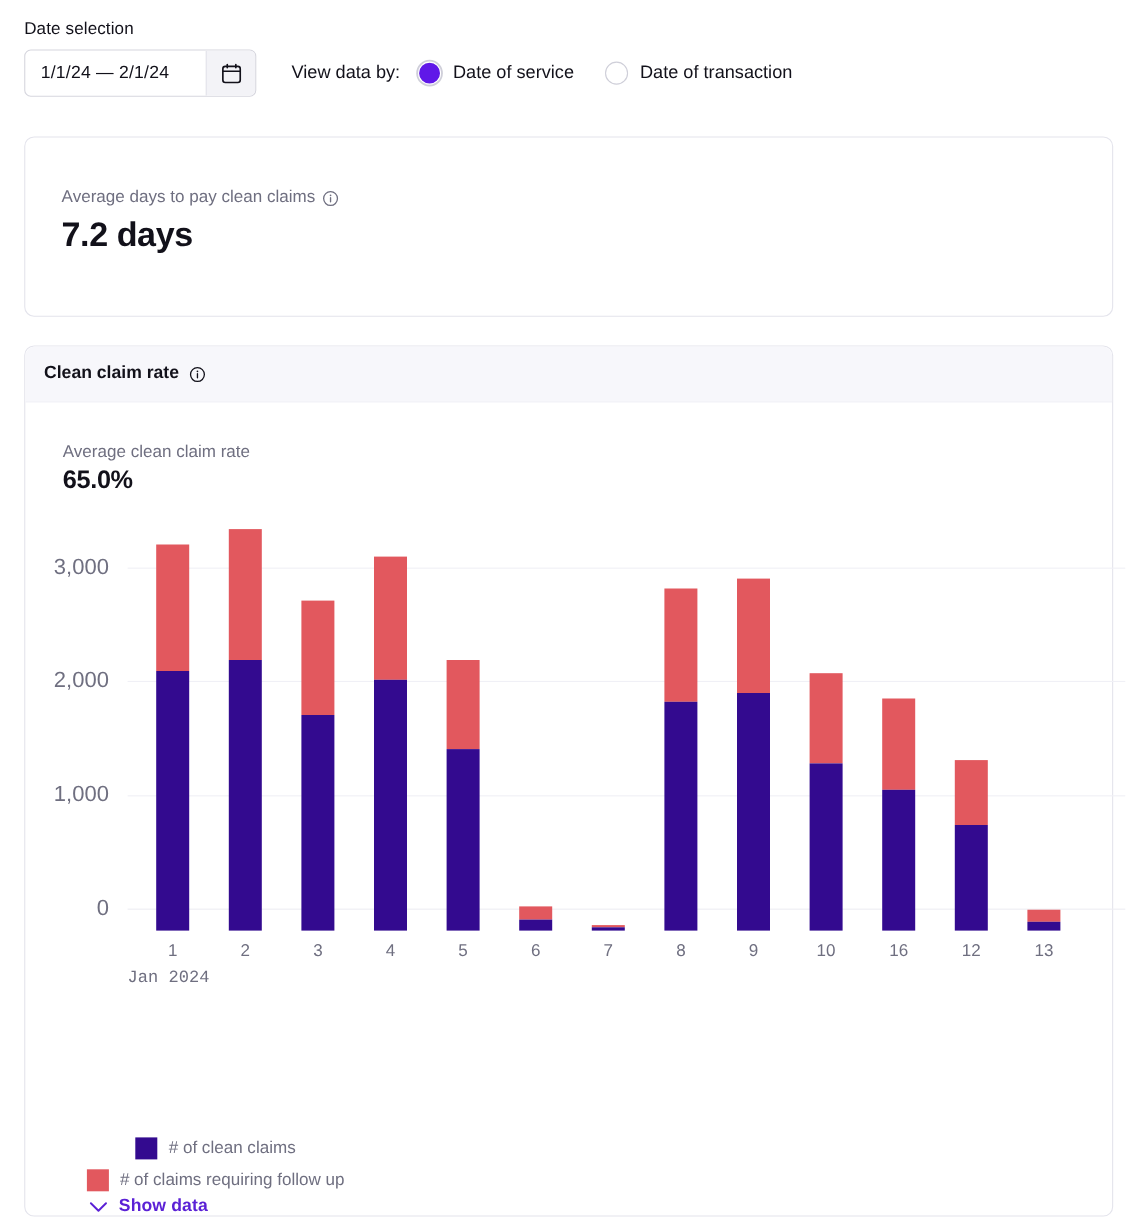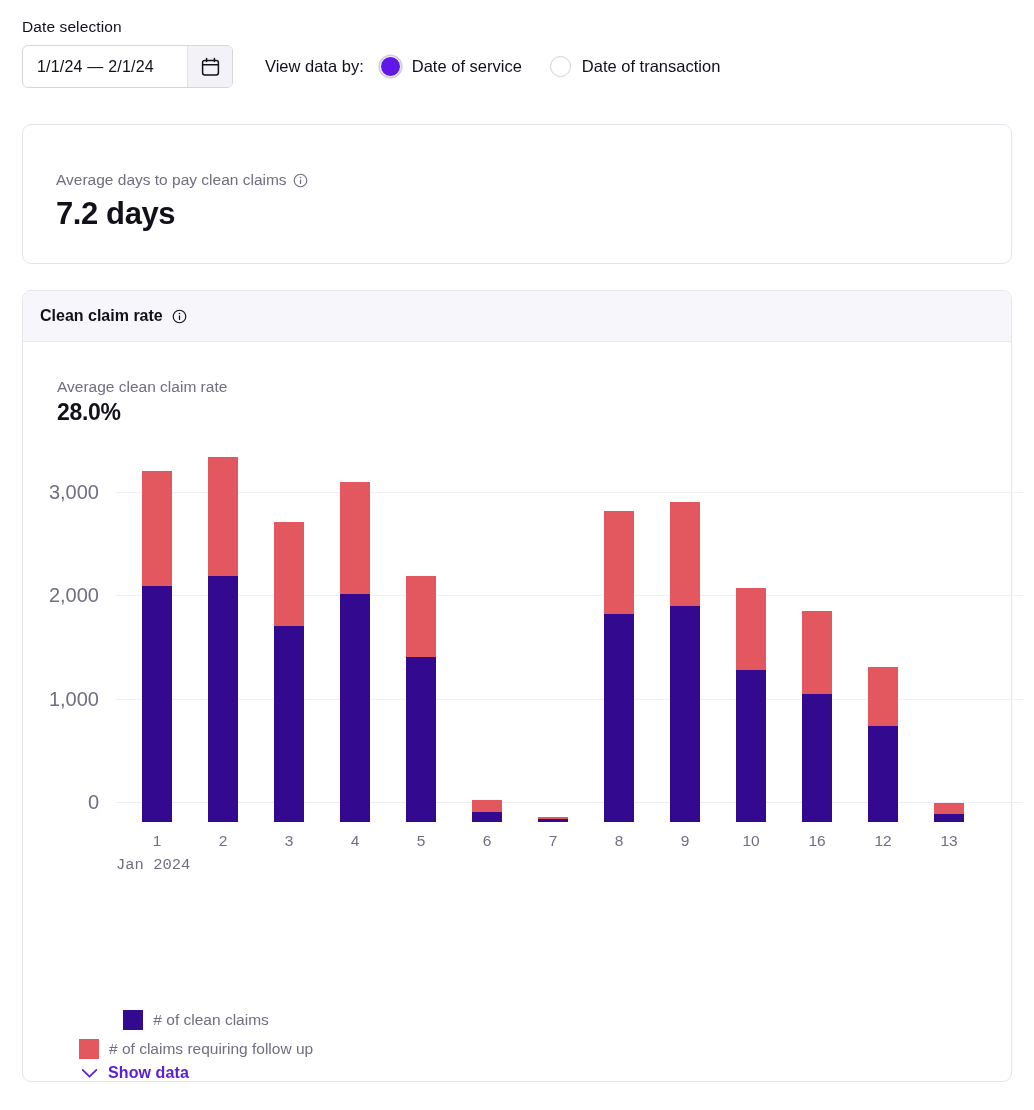--- a/index.html
+++ b/index.html
@@ -77,21 +77,21 @@
   }
   .radio-text { font-size: 16.5px; color: #12111a; white-space: nowrap; }
 
   
   .card {
     margin: 0 22px;
     border: 1px solid #e4e4ec;
     border-radius: 9px;
     background: #fff;
   }
-  .kpi-card { margin-top: 36px; height: 140px; padding: 46px 0 0 33px; }
+  .kpi-card { margin-top: 36px; height: 164px; padding: 46px 0 0 33px; }
   .kpi-label {
     font-size: 15.5px; color: #6f6f80;
     display: flex; align-items: center; gap: 6px;
   }
   .kpi-value {
     font-size: 31px; font-weight: bold; color: #12111a;
     margin-top: 7px; letter-spacing: -.4px;
   }
 
   .chart-card { margin-top: 26px; height: 792px; position: relative; }
@@ -236,21 +236,21 @@
       <svg width="15" height="15" viewBox="0 0 16 16" fill="none">
         <circle cx="8" cy="8" r="6.7" stroke="#12111a" stroke-width="1.25"></circle>
         <path d="M8 7.2 V11.2" stroke="#12111a" stroke-width="1.3" stroke-linecap="round"></path>
         <circle cx="8" cy="4.85" r="0.85" fill="#12111a"></circle>
       </svg>
     </span>
   </div>
 
   <div class="chart-body">
     <div class="chart-sub-label">Average clean claim rate</div>
-    <div class="chart-sub-value">28.0%</div>
+    <div class="chart-sub-value">65.0%</div>
 
     <div class="plot" id="plot">
         <div class="gridline base" style="top: 310px;"></div>
         <div class="ytick" style="top: 310px;">0</div>
         <div class="gridline" style="top: 206.667px;"></div>
         <div class="ytick" style="top: 206.667px;">1,000</div>
         <div class="gridline" style="top: 103.333px;"></div>
         <div class="ytick" style="top: 103.333px;">2,000</div>
         <div class="gridline" style="top: 0px;"></div>
         <div class="ytick" style="top: 0px;">3,000</div>

